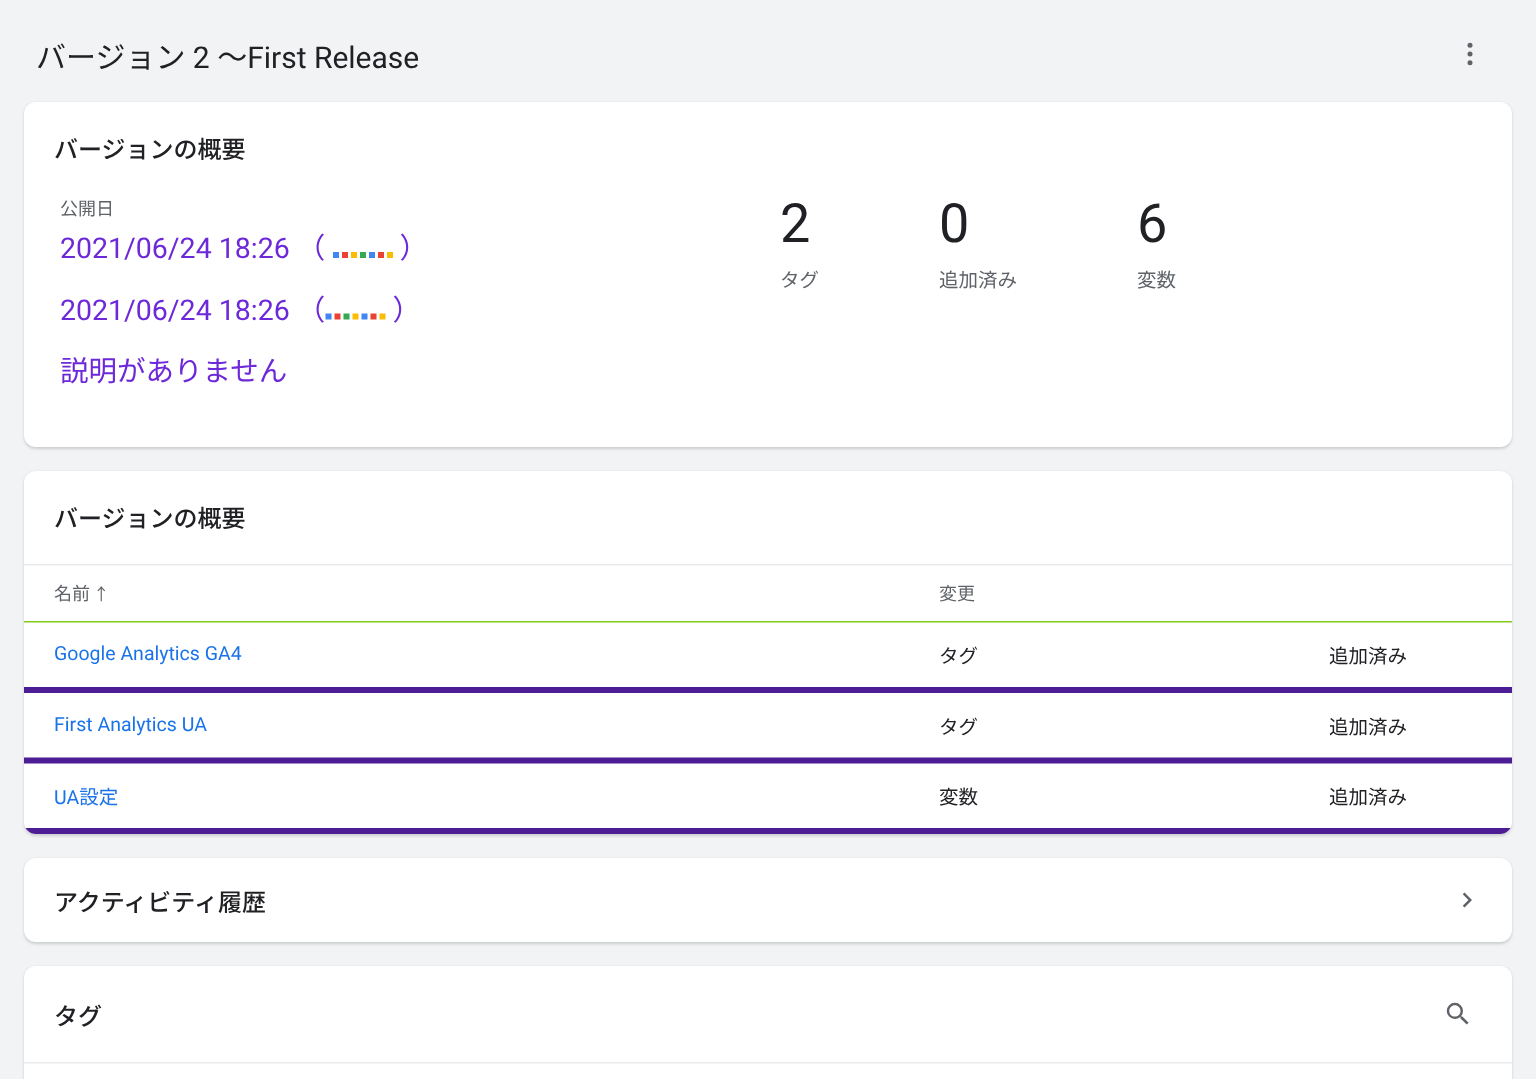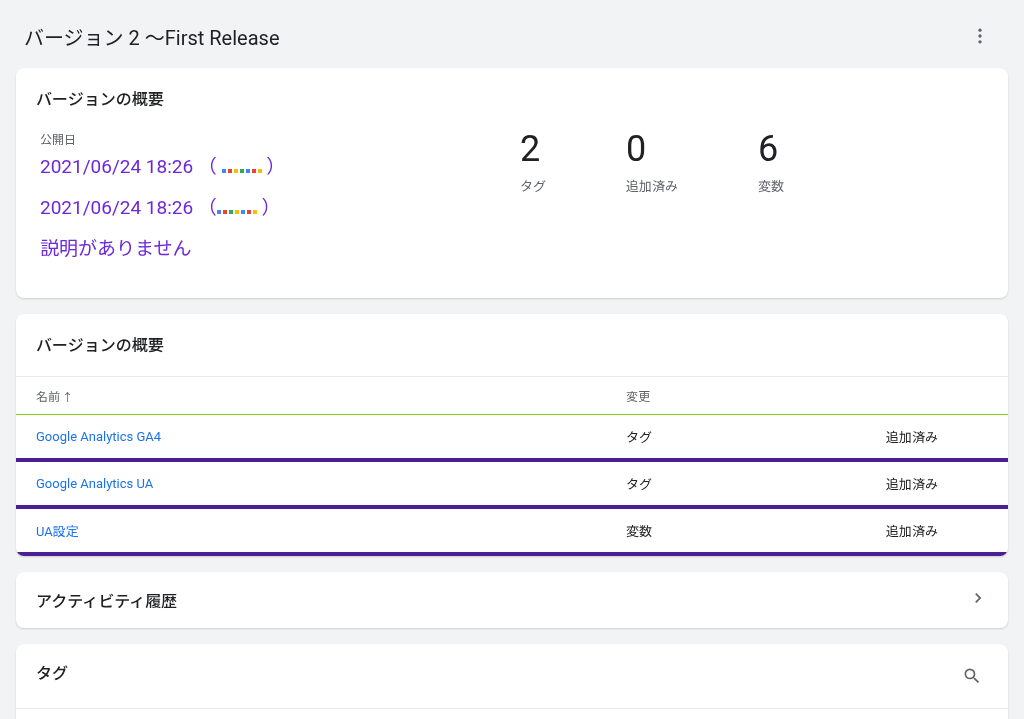--- a/index.html
+++ b/index.html
@@ -29,21 +29,21 @@
     margin-bottom: 16px;
     overflow: hidden;
   }
   .card-title {
     font-size: 16px; font-weight: 500; color: #202124;
     padding: 18px 20px 20px;
   }
   .card-title-row {
     font-size: 16px; font-weight: 500; color: #202124;
     padding: 16px 20px;
-    display: flex; justify-content: space-between;
+    display: flex; align-items: center; justify-content: space-between;
     cursor: pointer;
   }
   .overview-body {
     display: flex;
     padding: 0 24px 24px;
   }
   .overview-left { flex: 0 0 480px; }
   .overview-right { flex: 1; }
   .label { font-size: 12px; color: #5f6368; margin-bottom: 4px; }
   .value { font-size: 19px; color: #6d28d9; margin-bottom: 14px; }
@@ -145,21 +145,21 @@
     <div class="tbl-head">
       <div class="c-name"><span>名前</span><span class="sort-arrow">↑</span></div>
       <div class="c-change">変更</div>
     </div>
     <div class="tbl-row">
       <div class="c-name link">Google Analytics GA4</div>
       <div class="c-type">タグ</div>
       <div class="c-change">追加済み</div>
     </div>
     <div class="tbl-row">
-      <div class="c-name link">Google Analytics UA</div>
+      <div class="c-name link">First Analytics UA</div>
       <div class="c-type">タグ</div>
       <div class="c-change">追加済み</div>
     </div>
     <div class="tbl-row">
       <div class="c-name link">UA設定</div>
       <div class="c-type">変数</div>
       <div class="c-change">追加済み</div>
     </div>
   </div>
 

